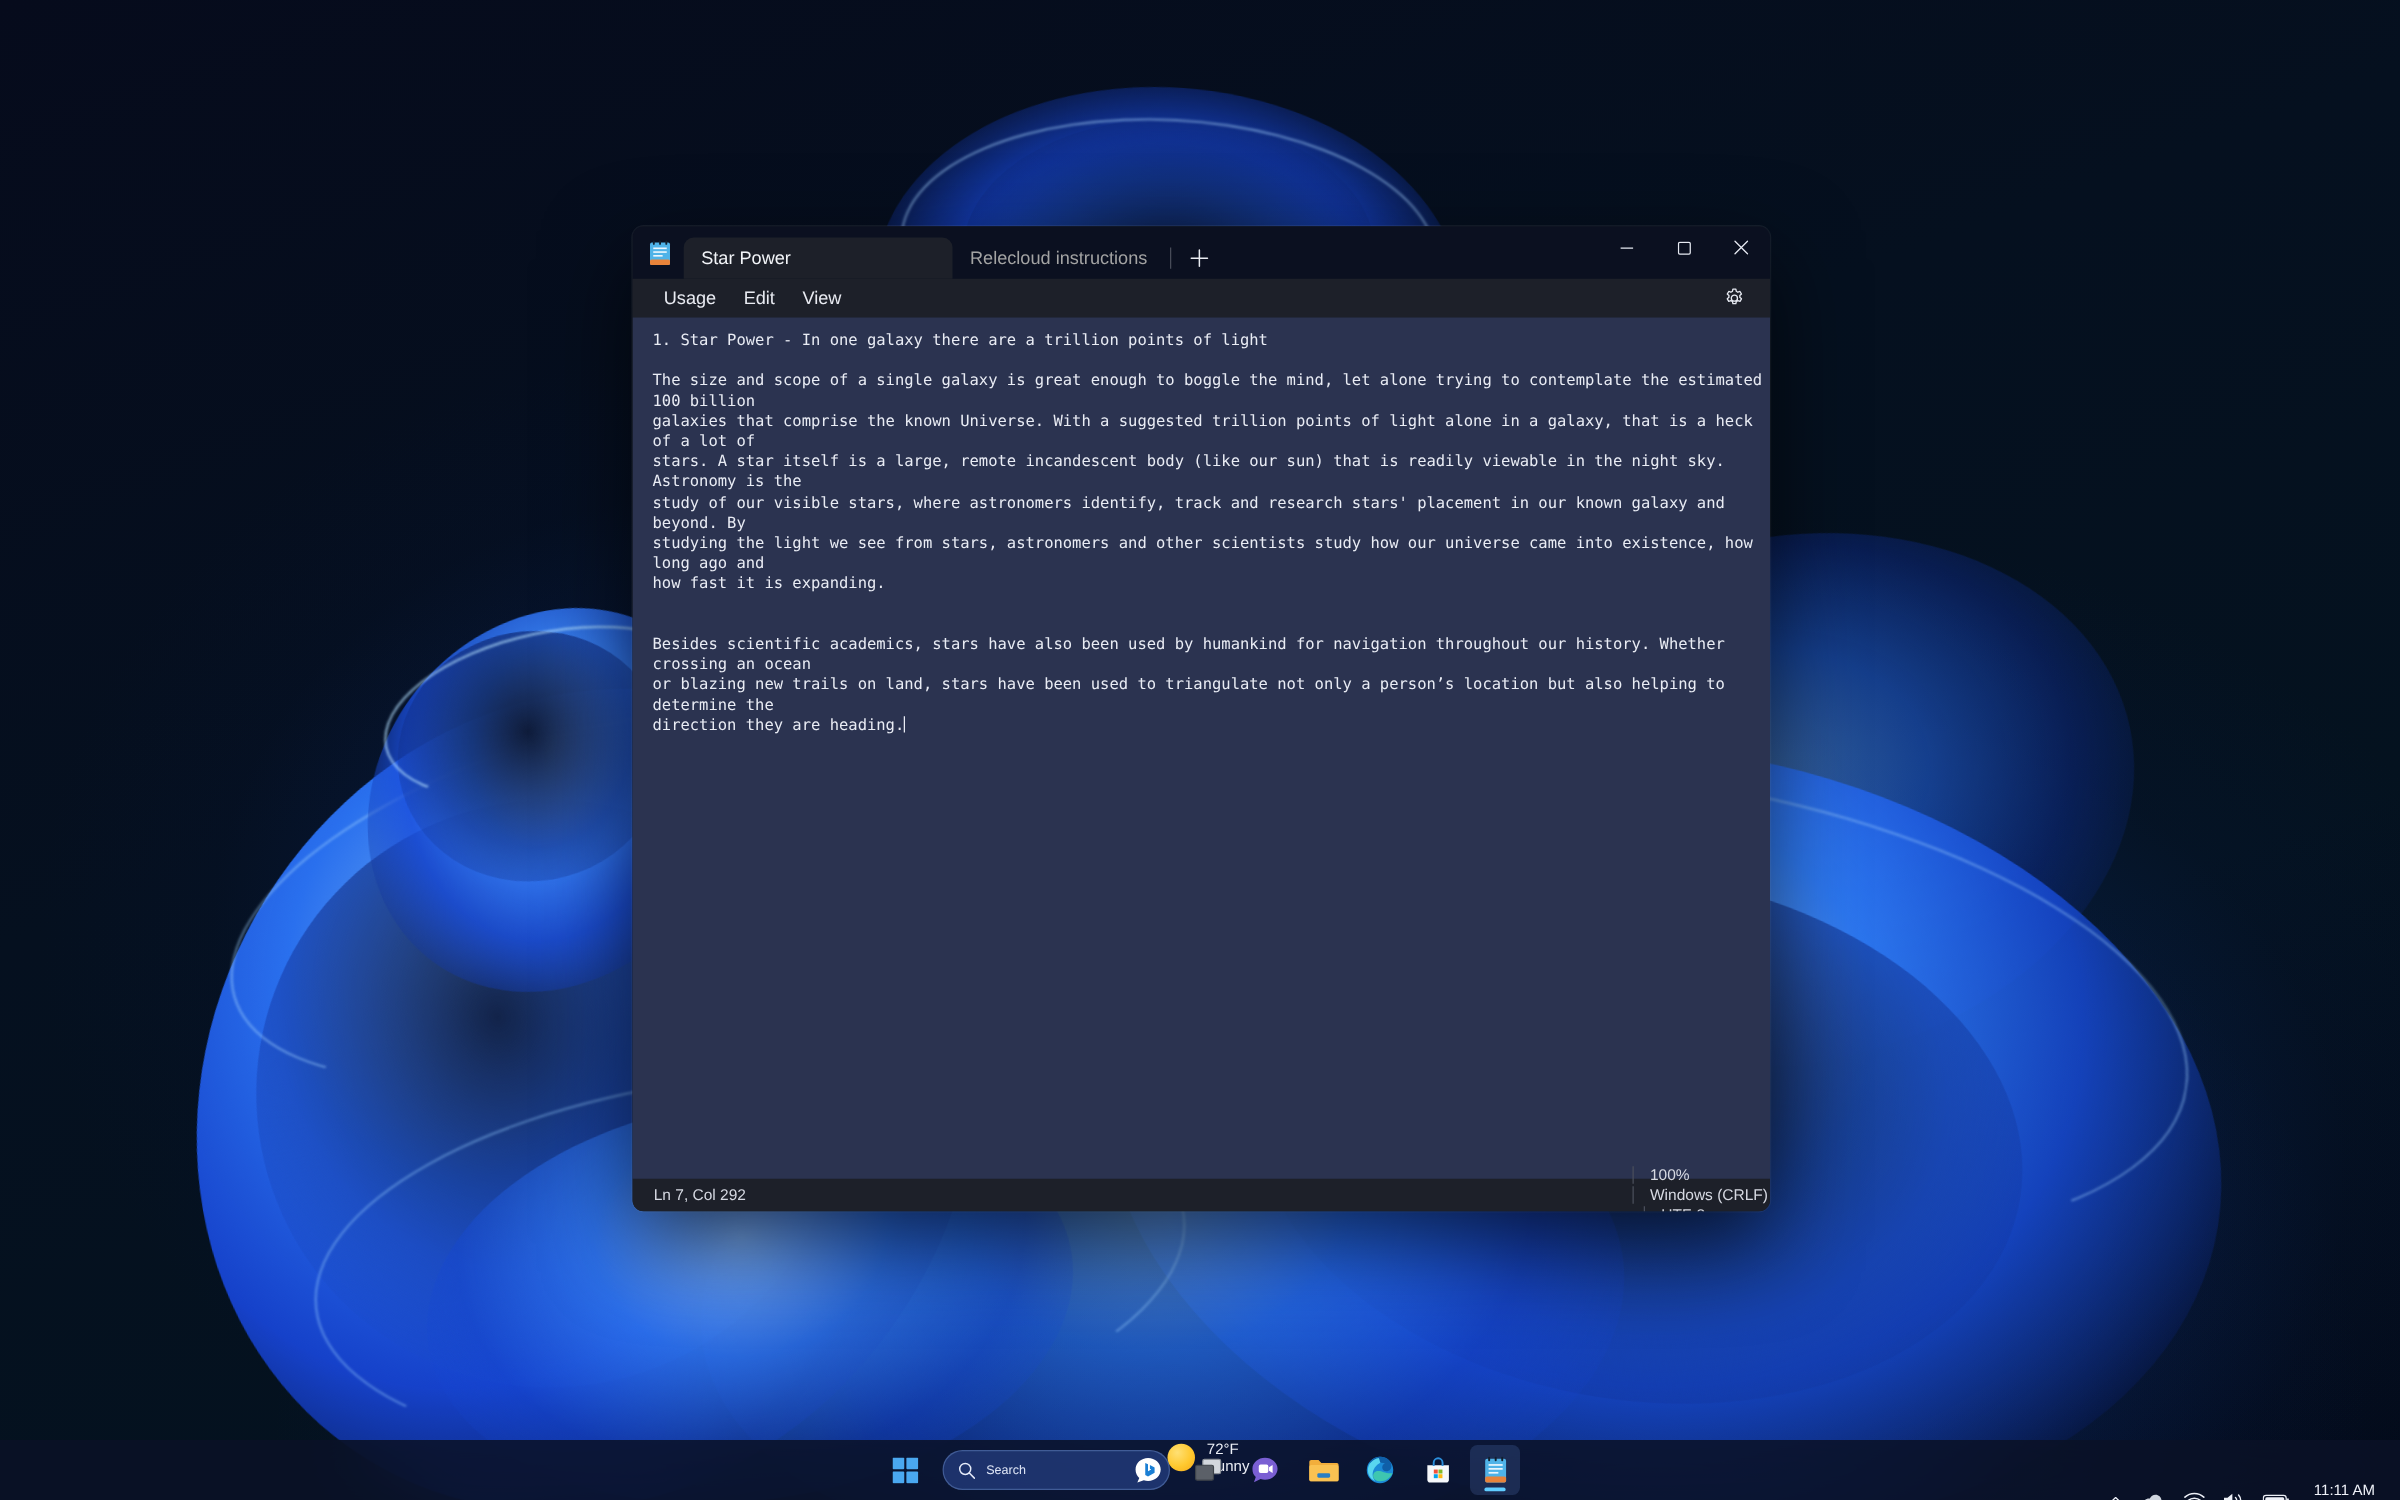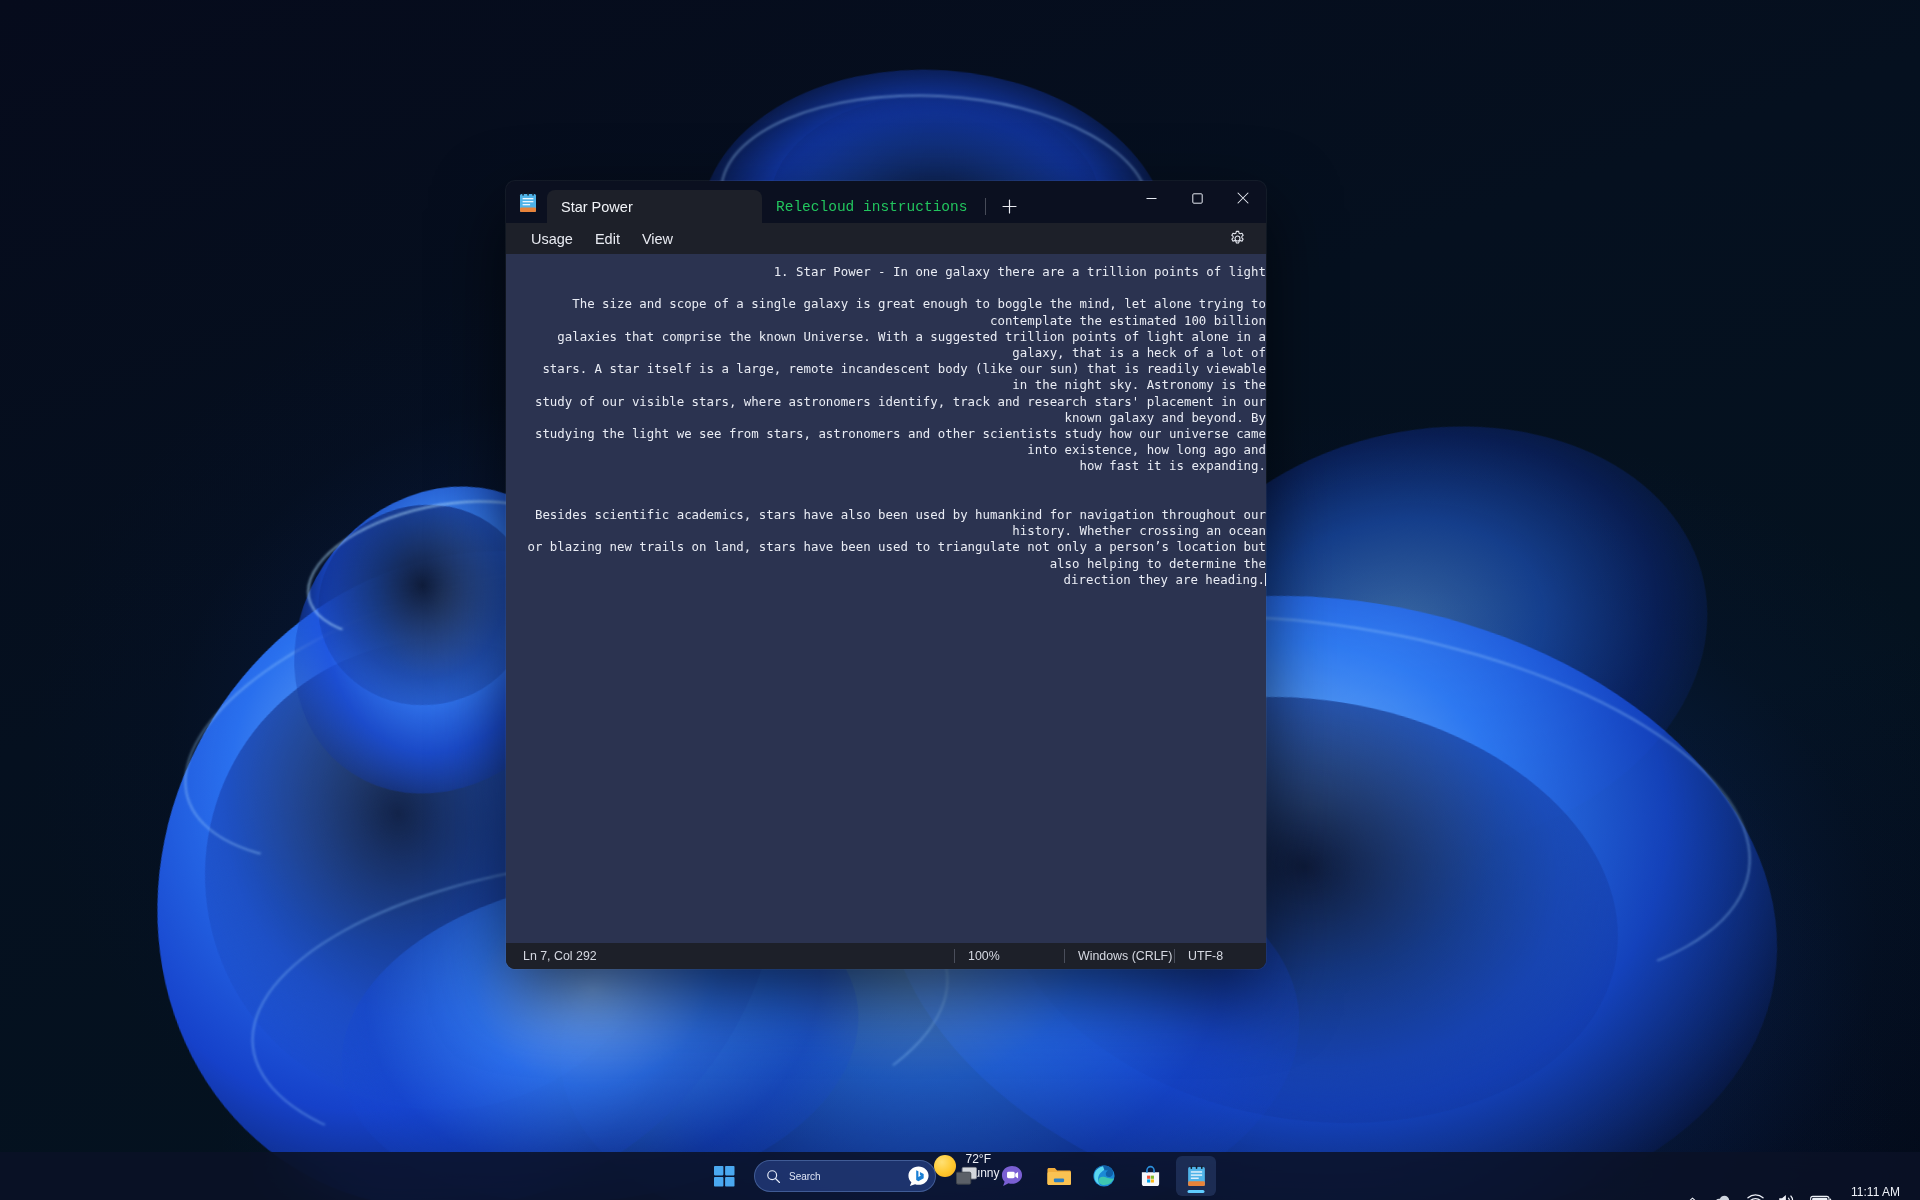--- a/index.html
+++ b/index.html
@@ -81,40 +81,39 @@
   }
   .rim { position:absolute; border-radius:50%; border:2px solid rgba(165,215,255,0.55); filter:blur(1px); }
   .rim1 { left:305px; top:505px; width:270px; height:130px; transform:rotate(-12deg); border-color:rgba(180,225,255,0.65); border-bottom-color:transparent; }
   .rim2 { left:175px; top:585px; width:600px; height:260px; transform:rotate(-16deg); border-color:rgba(160,210,255,0.45); border-bottom-color:transparent; }
   .rim3 { left:905px; top:625px; width:850px; height:360px; transform:rotate(9deg); border-color:rgba(160,210,255,0.40); border-bottom-color:transparent; }
   .rim4 { left:720px; top:95px; width:430px; height:210px; transform:rotate(3deg); border-color:rgba(170,215,255,0.45); border-bottom-color:transparent; }
   .rim5 { left:250px; top:860px; width:700px; height:300px; transform:rotate(-6deg); border-color:rgba(150,205,255,0.40); border-bottom-color:transparent; }
 
   
   #notepad-window {
-    position:absolute; left:506px; top:181px; width:760px; height:788px;
+    position:absolute; left:506px; top:181px; width:910px; height:788px;
     border-radius:9px; overflow:hidden;
     box-shadow:0 26px 70px rgba(0,0,0,0.62), 0 0 0 1px rgba(255,255,255,0.07);
     display:flex; flex-direction:column;
     background:#191c26;
-    text-align:right;
   }
   .titlebar {
     height:42px; background:#0b1020; display:flex; align-items:flex-end;
     position:relative; flex:0 0 auto;
   }
   .app-icon { width:20px; height:22px; margin:0 9px 9px 12px; flex:0 0 auto; position:relative; }
   .tabs { display:flex; align-items:flex-end; height:42px; flex:1 1 auto; min-width:0; }
   .tab {
     height:33px; display:flex; align-items:center; padding:0 14px;
     font-size:14.5px; color:#f2f4f8; white-space:nowrap; min-width:0;
     border-radius:8px 8px 0 0; cursor:default;
   }
   .tab.active { background:#1d2029; width:215px; }
-  .tab.inactive { background:transparent; color:#22c55e;font-family:Liberation Mono, monospace; }
+  .tab.inactive { background:transparent; color:#a3a3a3; }
   .tab-divider { width:1px; height:17px; background:#474b58; margin:0 2px 8px 4px; }
   .newtab {
     width:34px; height:30px; margin:0 2px 2px 4px; display:flex;
     align-items:center; justify-content:center; border-radius:5px;
     color:#e9ebf1; font-size:20px; font-weight:300; line-height:1; cursor:default;
   }
   .wincontrols { display:flex; align-items:flex-start; height:42px; margin-left:auto; flex:0 0 auto; }
   .wc {
     width:46px; height:34px; display:flex; align-items:center; justify-content:center;
     color:#e7eaf2; cursor:default;
@@ -146,21 +145,21 @@
   .caret {
     display:inline-block; width:1px; height:13px; background:#e9ecf4;
     vertical-align:-2px; margin-left:0px;
   }
 
   .statusbar {
     height:26px; background:#1d2029; display:flex; align-items:center;
     font-size:12.4px; color:#d6d9e2; flex:0 0 auto;
   }
   .sb-left { padding-left:17px; }
-  .sb-right { margin-left:auto; display:flex; align-items:center; }
+  .sb-right { margin-left:auto; display:flex; align-items:center;flex-direction:column; }
   .sb-cell { padding:0 0 0 14px; width:110px; position:relative; display:flex; align-items:center; height:16px; }
   .sb-cell::before {
     content:""; position:absolute; left:0; top:1px; width:1px; height:14px; background:#4a4e5b;
   }
   .sb-cell:last-child { width:92px; }
 
   
   #taskbar {
     position:absolute; left:0; bottom:0; width:1920px; height:48px;
     background:rgba(11,17,38,0.86); backdrop-filter:blur(22px);

